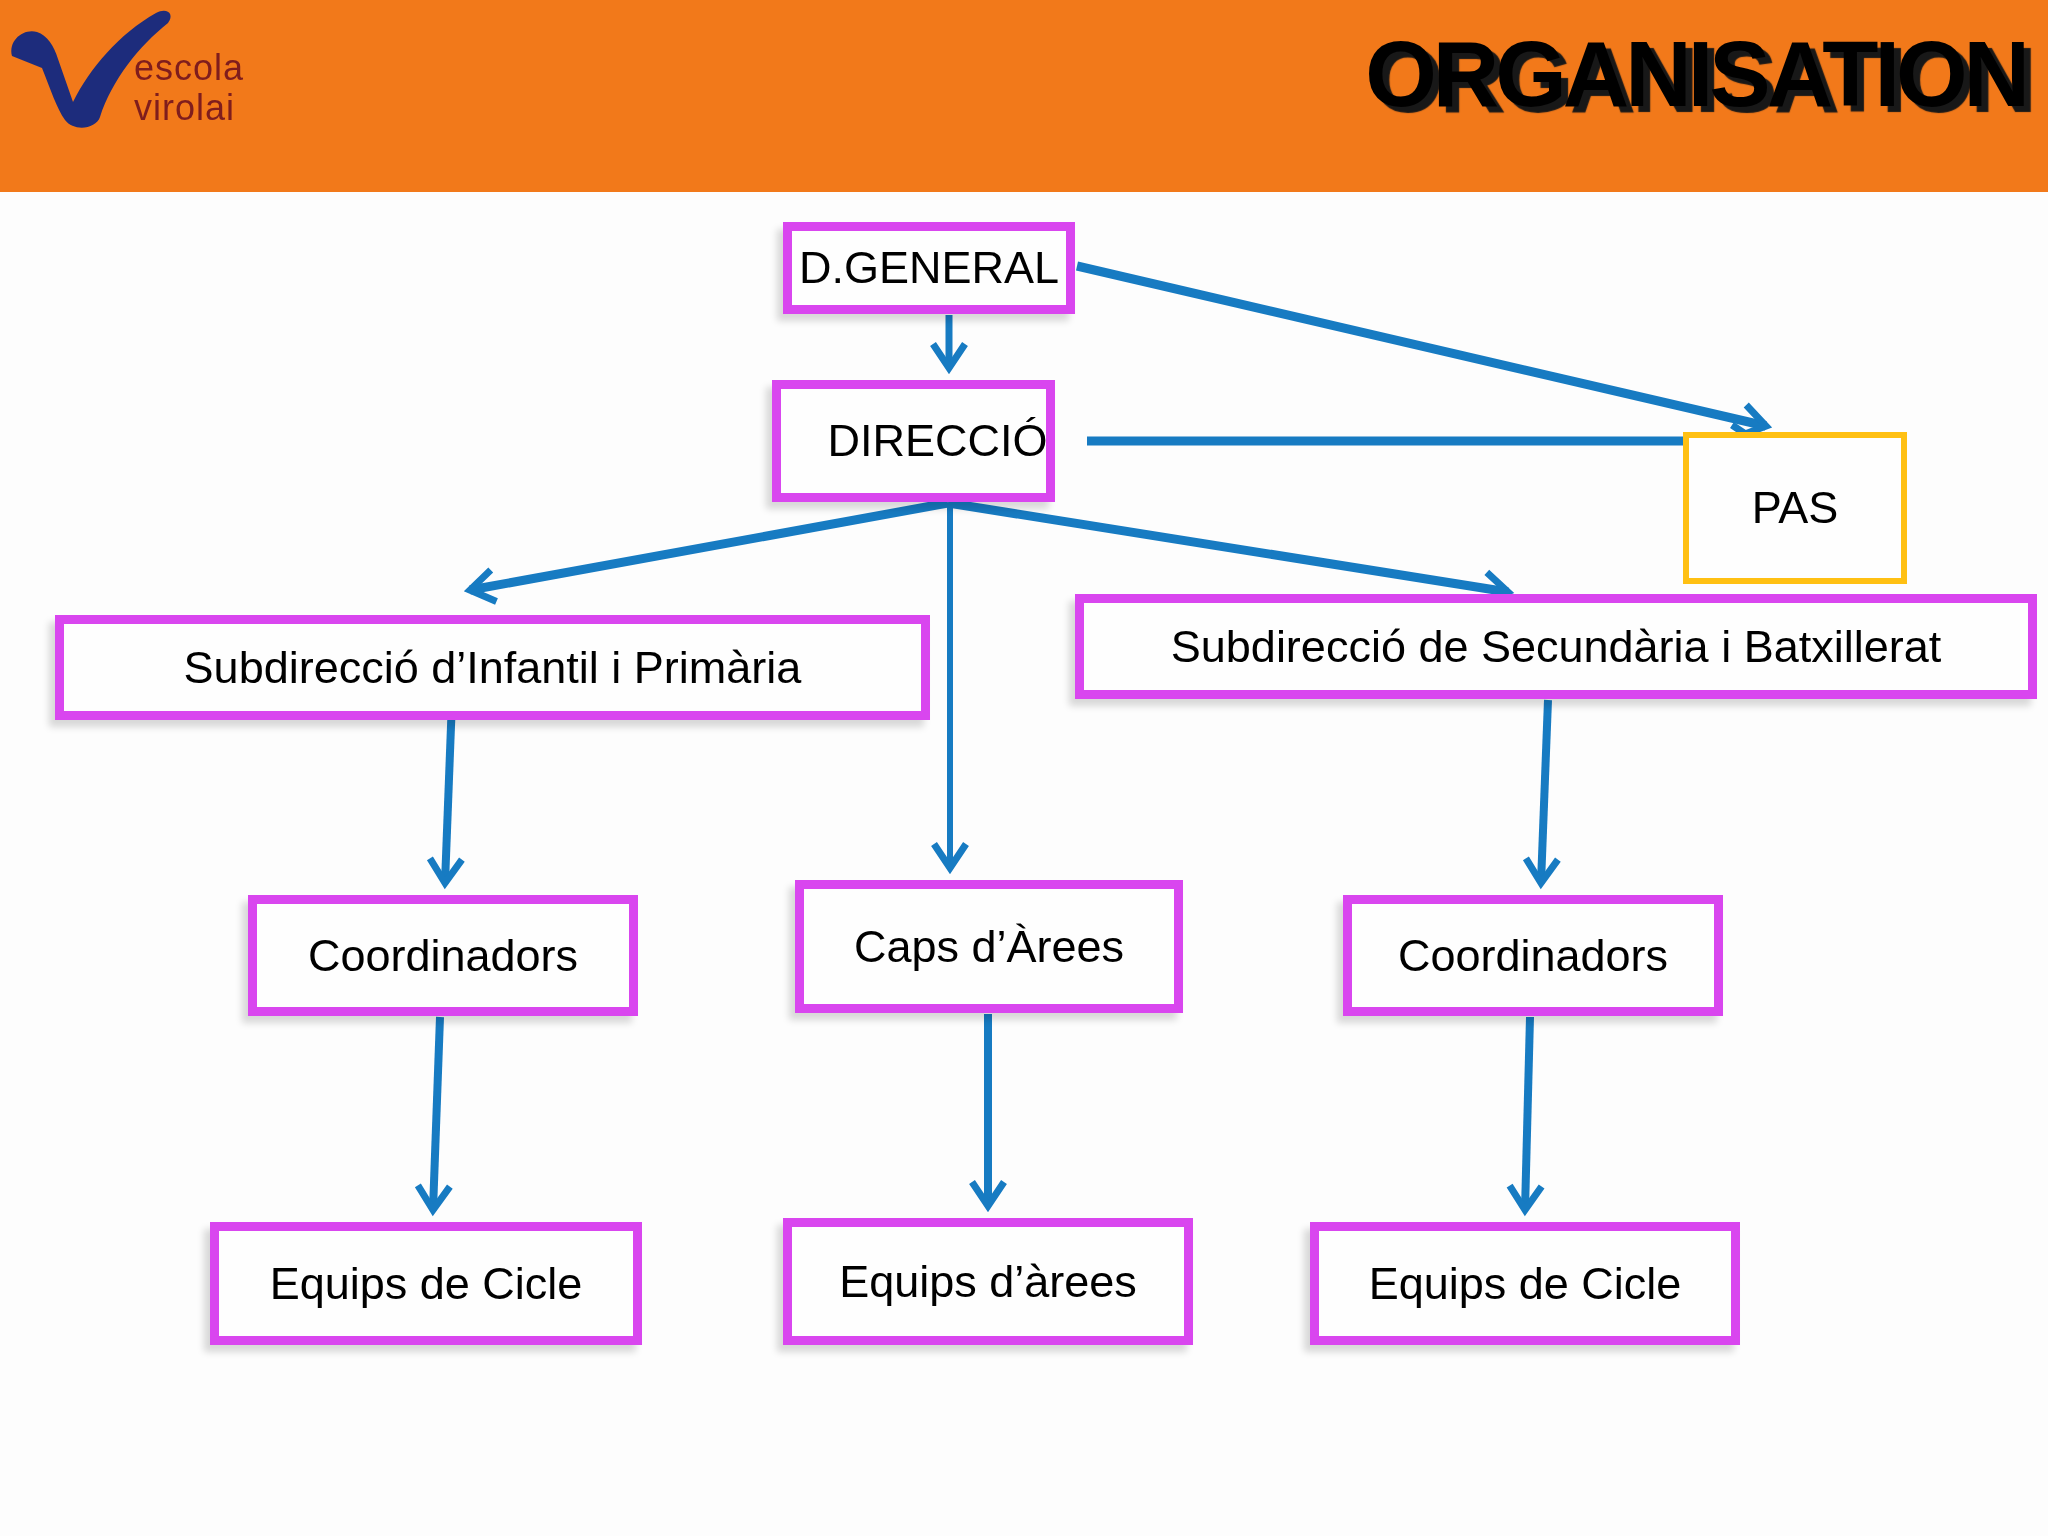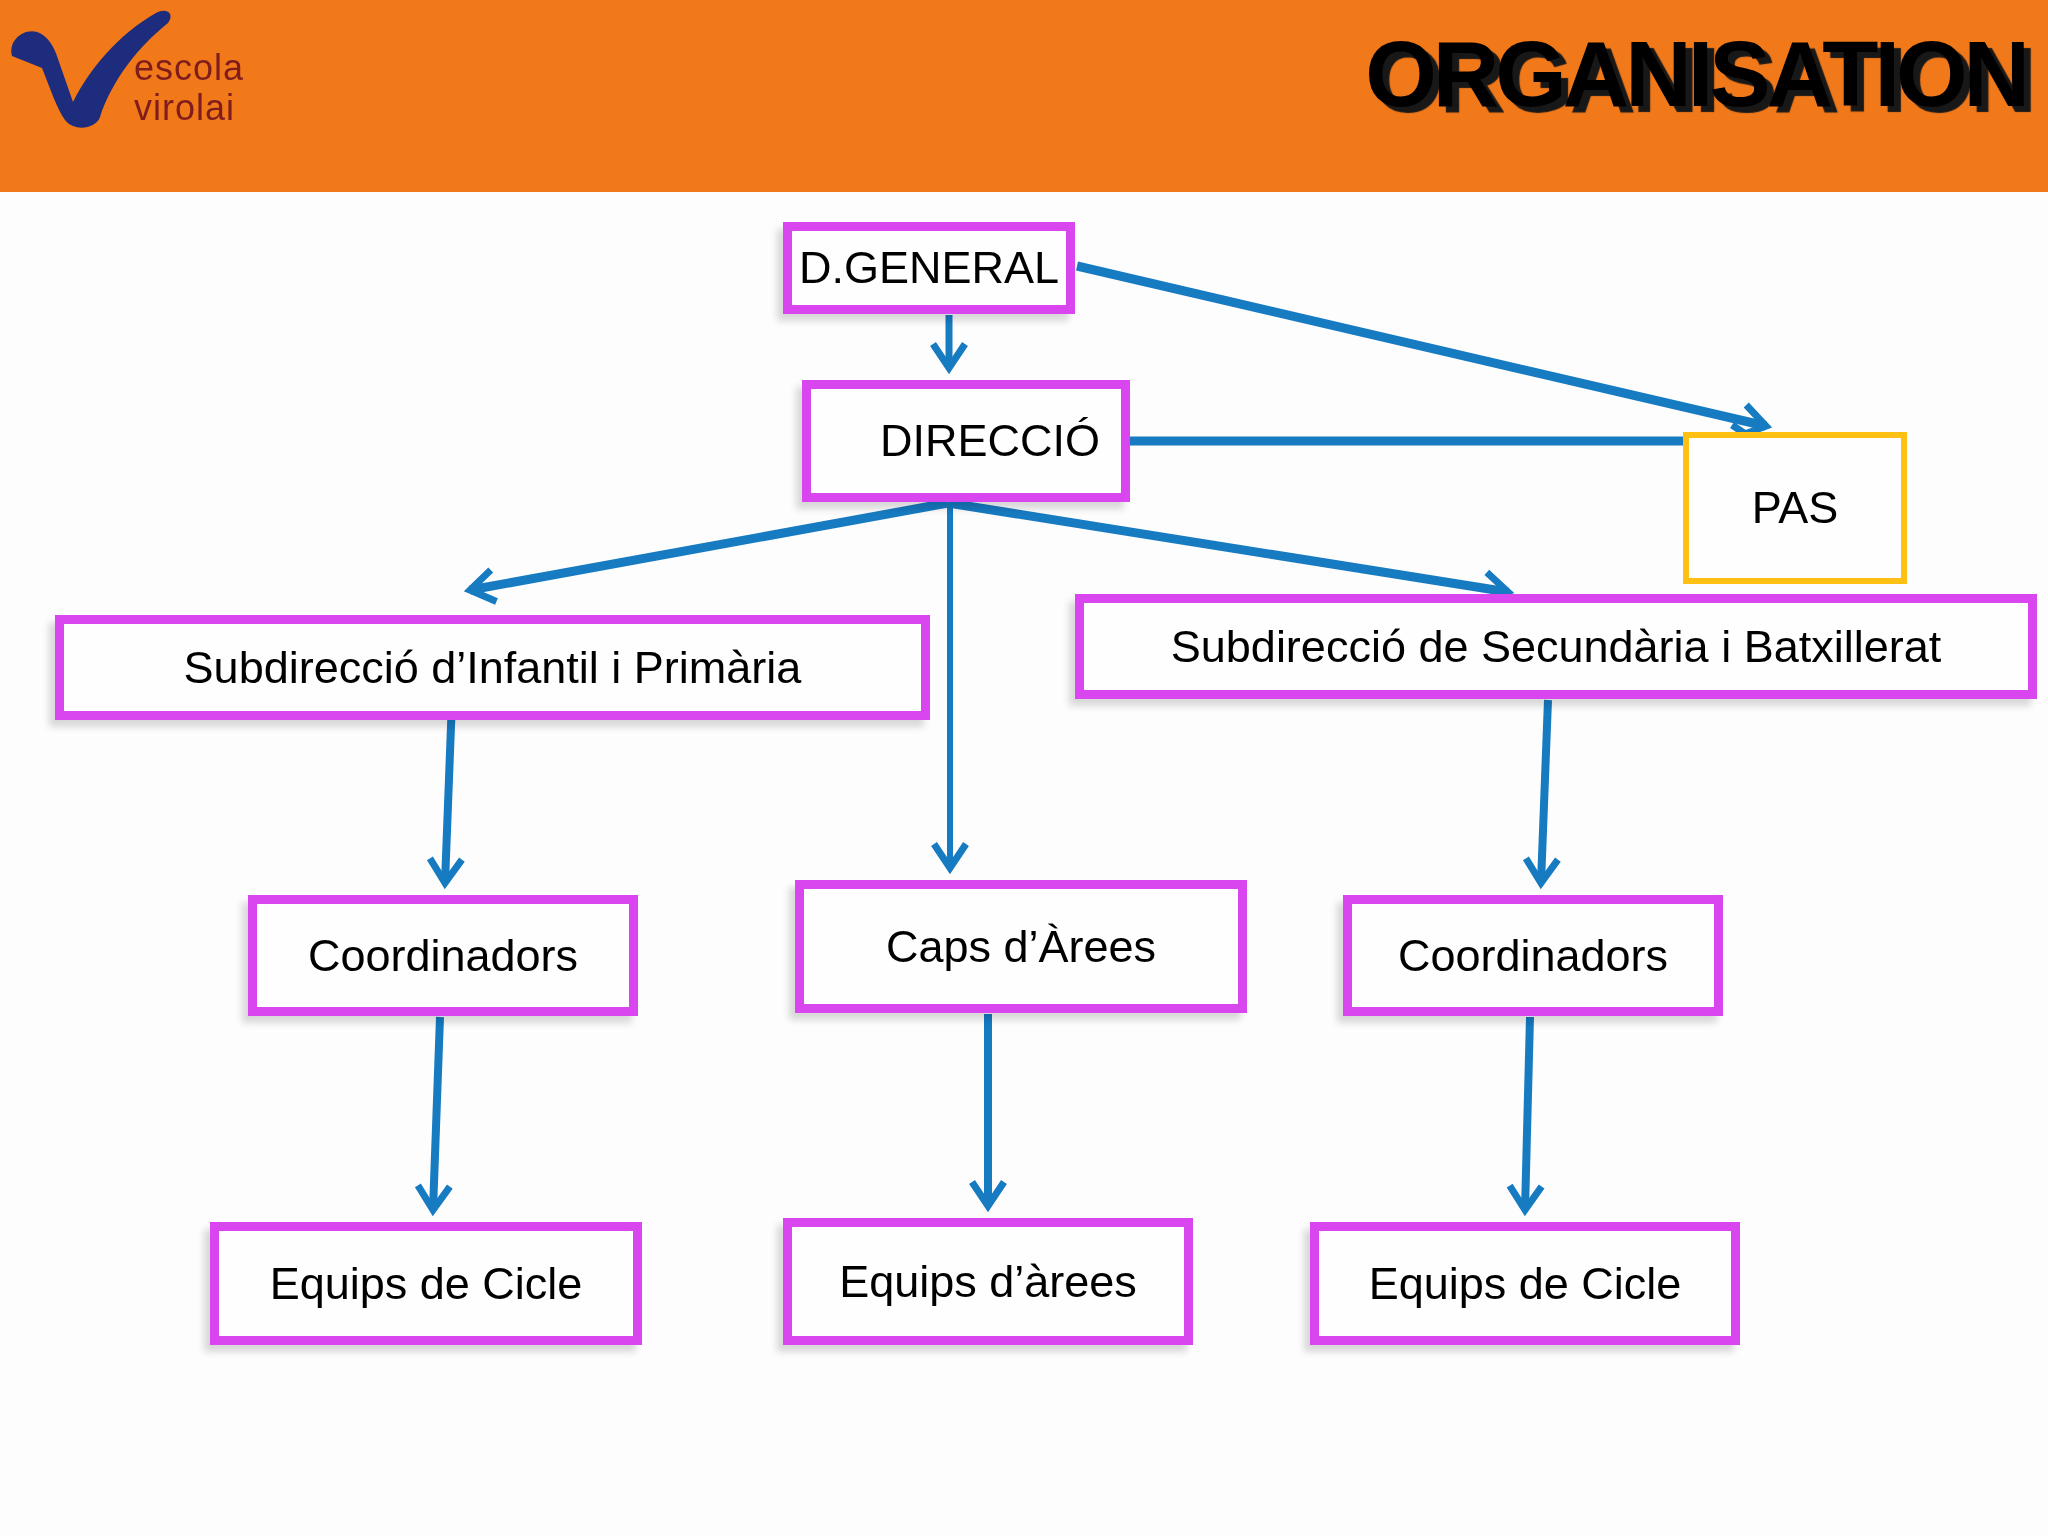--- a/index.html
+++ b/index.html
@@ -32,26 +32,26 @@
     font-size:45px;line-height:1.1;white-space:nowrap;
     box-sizing:border-box;
   }
   .node.blue{
     border:9px solid #d946ef;
     box-shadow:-6px 7px 7px rgba(0,0,0,0.15);
   }
   .node.gold{border:6px solid #FFC013;}
   
   #n-dgeneral       {left:783px; top:222px;  width:292px; height:92px;}
-  #n-direccio       {left:802px; top:380px;  width:328px; height:122px;padding-left:48px;}
+  #n-direccio       {left:772px; top:380px;  width:283px; height:122px;padding-left:48px;}
   #n-pas            {left:1683px;top:432px;  width:224px; height:152px;}
   #n-subinfantil    {left:55px;  top:594px;  width:875px; height:105px;margin-top:21px;}
   #n-subsecundaria  {left:1075px;top:594px;  width:962px; height:105px;}
   #n-coordleft      {left:248px; top:895px;  width:390px; height:121px;}
-  #n-capsarees      {left:795px; top:880px;  width:452px; height:133px;}
+  #n-capsarees      {left:795px; top:880px;  width:388px; height:133px;}
   #n-coordright     {left:1343px;top:895px;  width:380px; height:121px;}
   #n-equipscicleleft{left:210px; top:1222px; width:432px; height:123px;}
   #n-equipsarees    {left:783px; top:1218px; width:410px; height:127px;}
   #n-equipscicleright{left:1310px;top:1222px;width:430px; height:123px;}
   .edges{position:absolute;left:0;top:0;width:2048px;height:1536px;pointer-events:none;}
 </style>
 </head>
 <body>
 
 <div class="stage">

